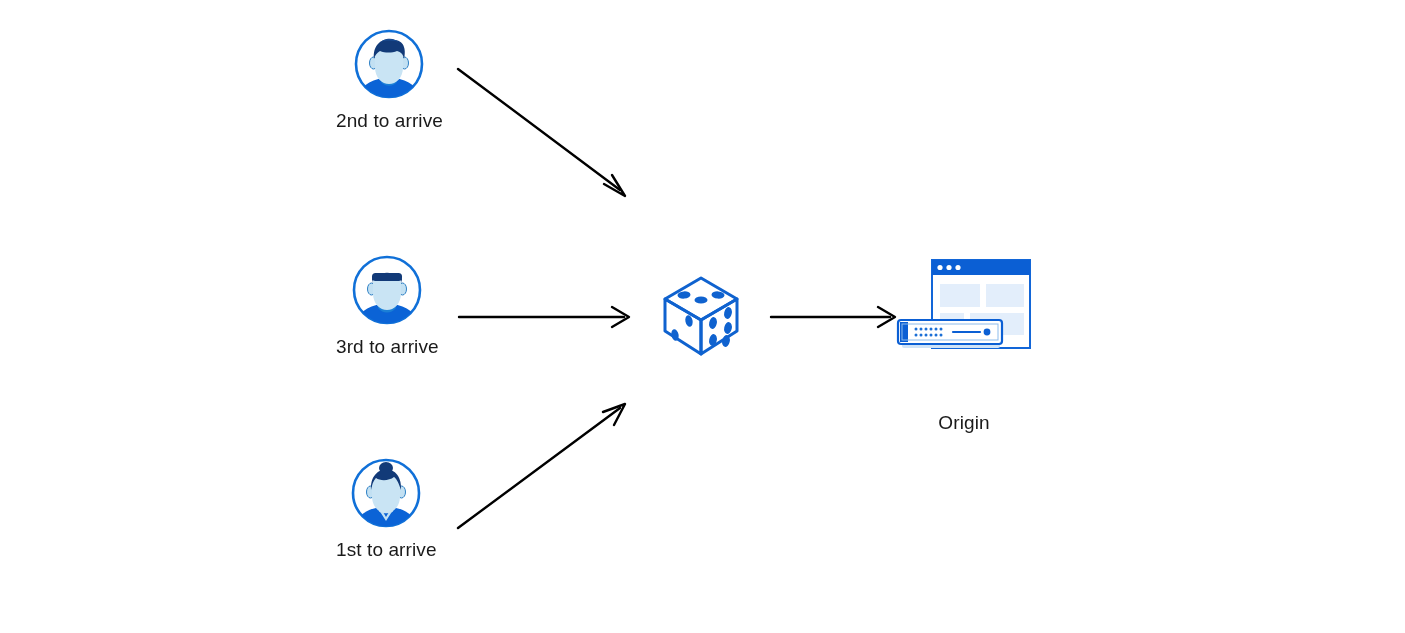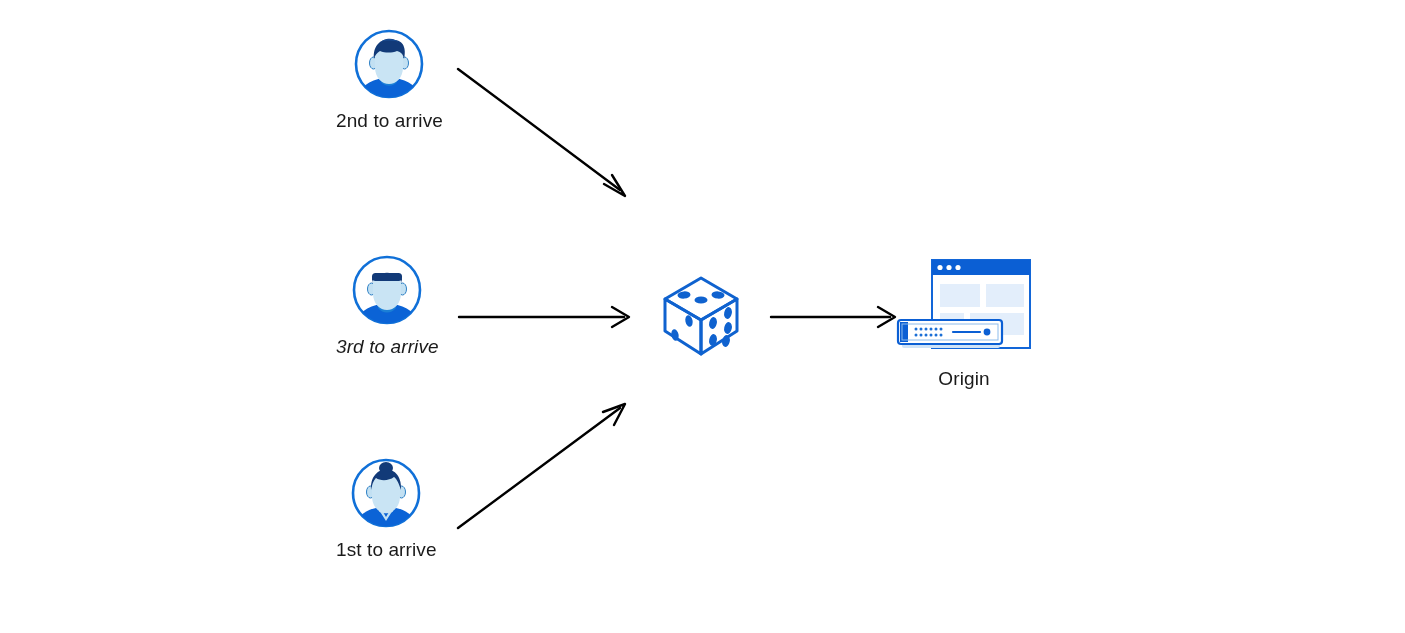--- a/index.html
+++ b/index.html
@@ -94,21 +94,21 @@
           <path d="M 22 28 C 22 16 50 16 50 28 L 50 39 C 50 50 43 56 36 56 C 29 56 22 50 22 39 Z" fill="#c9e4f4"></path>
 
           <path d="M 21 31 C 19 14 34 8 42 12 C 52 13 53 23 51 31 C 50 26 48 24 44 23 C 39 25 32 25 27 23 C 24 25 22 27 21 31 Z" fill="#123a78"></path>
           <path d="M 27 14 C 33 10 42 10 47 15 C 43 12 33 12 27 14 Z" fill="#1b4f96"></path>
         </g>
       </svg>
     </div>
     <div class="node-label">2nd to arrive</div>
   </div>
 
-  <div class="node" style="left:336px; top:254px;font-style:italic;">
+  <div class="node" style="left:336px; top:254px;">
     <div class="avatar-wrap">
       <svg width="72" height="72" viewBox="0 0 72 72">
         <defs>
           <clipPath id="clipB">
               <circle cx="36" cy="36" r="33"></circle>
             </clipPath>
         </defs>
         <circle cx="36" cy="36" r="33" fill="#ffffff" stroke="#1070d8" stroke-width="2.6"></circle>
         <g clip-path="url(#clipB)">
           <path d="M 4 78 C 4 58 18 50 36 50 C 54 50 68 58 68 78 Z" fill="#0b63d6"></path>
@@ -180,21 +180,21 @@
           <ellipse cx="55" cy="51" rx="3.8" ry="6" transform="rotate(12 55 51)"></ellipse>
           <ellipse cx="70" cy="56" rx="3.8" ry="6" transform="rotate(12 70 56)"></ellipse>
           <ellipse cx="55" cy="68" rx="3.8" ry="6" transform="rotate(12 55 68)"></ellipse>
           <ellipse cx="68" cy="69" rx="3.8" ry="6" transform="rotate(12 68 69)"></ellipse>
         </g>
       </svg>
     </div>
     <div class="node-label"></div>
   </div>
 
-  <div class="node" style="left:896px; top:258px;">
+  <div class="node" style="left:896px; top:258px;gap:44px;">
     <div class="origin-wrap">
       <svg width="136" height="100" viewBox="0 0 136 100">
 
         <g>
           <rect x="36" y="2" width="98" height="88" fill="#ffffff" stroke="#1266d8" stroke-width="2"></rect>
           <rect x="36" y="2" width="98" height="15" fill="#0b5fd4"></rect>
           <circle cx="44" cy="9.5" r="2.6" fill="#ffffff"></circle>
           <circle cx="53" cy="9.5" r="2.6" fill="#ffffff"></circle>
           <circle cx="62" cy="9.5" r="2.6" fill="#ffffff"></circle>
 

